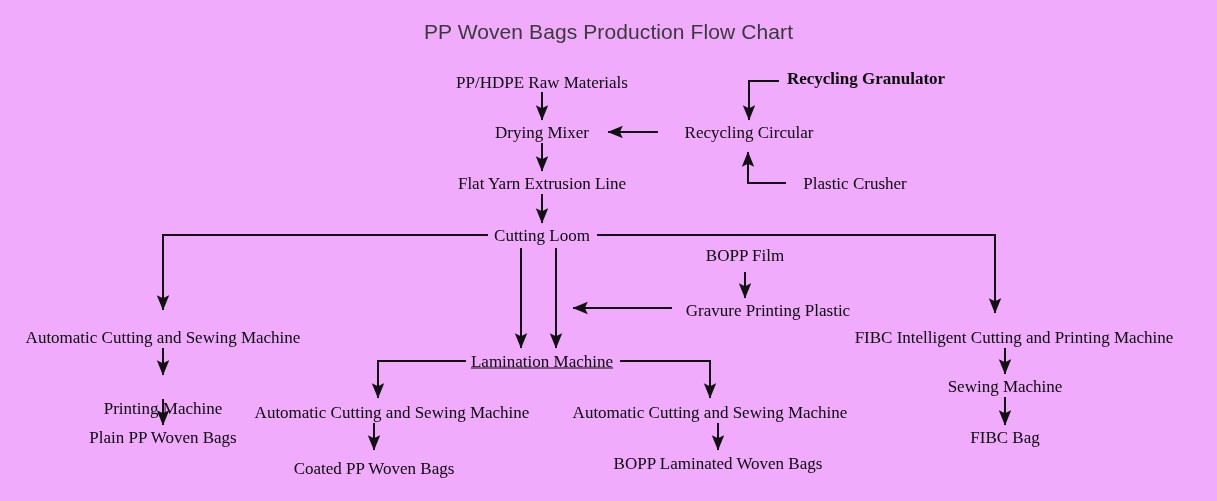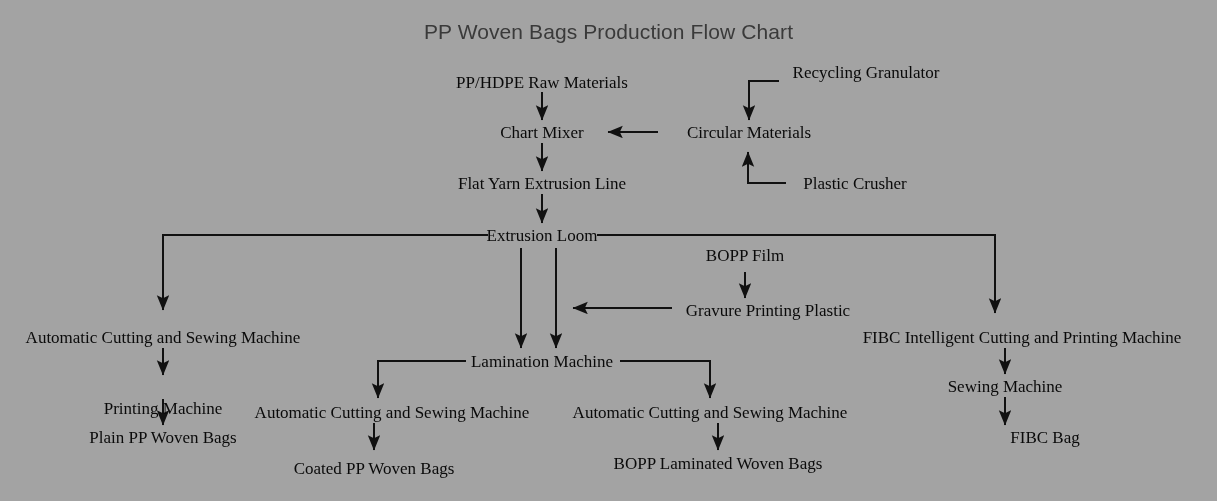--- a/index.html
+++ b/index.html
@@ -44,21 +44,21 @@
     font-size: 17px;
     font-weight: 400;
     color: #0a0a0a;
     line-height: 1;
     text-align: right;
   }
 </style>
 </head>
 <body>
 
-<div id="chart-root" style="width: 1217px; height: 501px; background: #a3a3a3;">
+<div id="chart-root" style="width: 1217px; height: 501px; background: #f0abfc;">
 
   <div id="flow-title" style="color: rgb(58, 58, 58);">PP Woven Bags Production Flow Chart</div>
 
   <svg id="edge-layer" viewBox="0 0 1217 501" width="1217" height="501" xmlns="http://www.w3.org/2000/svg">
     <defs>
       <marker id="arrowhead" markerWidth="9" markerHeight="9" refX="7.4" refY="3.1" orient="auto" markerUnits="strokeWidth">
         <path d="M0,0 L7.6,3.1 L0,6.2 L1.5,3.1 Z" fill="#111111"></path>
       </marker>
     </defs>
     <g id="edge-group">
@@ -80,34 +80,34 @@
         <polyline points="620,361 710,361 710,398" fill="none" stroke="#111111" stroke-width="2" stroke-linecap="butt" stroke-linejoin="miter" marker-end="url(#arrowhead)"></polyline>
         <polyline points="163,399 163,425" fill="none" stroke="#111111" stroke-width="2" stroke-linecap="butt" stroke-linejoin="miter" marker-end="url(#arrowhead)"></polyline>
         <polyline points="1005,397 1005,425" fill="none" stroke="#111111" stroke-width="2" stroke-linecap="butt" stroke-linejoin="miter" marker-end="url(#arrowhead)"></polyline>
         <polyline points="374,423 374,450" fill="none" stroke="#111111" stroke-width="2" stroke-linecap="butt" stroke-linejoin="miter" marker-end="url(#arrowhead)"></polyline>
         <polyline points="718,423 718,450" fill="none" stroke="#111111" stroke-width="2" stroke-linecap="butt" stroke-linejoin="miter" marker-end="url(#arrowhead)"></polyline>
       </g>
   </svg>
 
   <div id="node-layer">
       <div class="flow-node" style="left: 542px; top: 82px; color: rgb(10, 10, 10);">PP/HDPE Raw Materials</div>
-      <div class="flow-node" style="left: 866px; top: 72px; color: rgb(10, 10, 10);">Recycling Granulator</div>
-      <div class="flow-node" style="left: 542px; top: 132px; color: rgb(10, 10, 10);">Chart Mixer</div>
-      <div class="flow-node" style="left: 749px; top: 132px; color: rgb(10, 10, 10);">Circular Materials</div>
+      <div class="flow-node" style="left: 866px; top: 78px; color: rgb(10, 10, 10); font-weight: bold;">Recycling Granulator</div>
+      <div class="flow-node" style="left: 542px; top: 132px; color: rgb(10, 10, 10);">Drying Mixer</div>
+      <div class="flow-node" style="left: 749px; top: 132px; color: rgb(10, 10, 10);">Recycling Circular</div>
       <div class="flow-node" style="left: 542px; top: 183px; color: rgb(10, 10, 10);">Flat Yarn Extrusion Line</div>
       <div class="flow-node" style="left: 855px; top: 183px; color: rgb(10, 10, 10);">Plastic Crusher</div>
-      <div class="flow-node" style="left: 542px; top: 235px; color: rgb(10, 10, 10);">Extrusion Loom</div>
+      <div class="flow-node" style="left: 542px; top: 235px; color: rgb(10, 10, 10);">Cutting Loom</div>
       <div class="flow-node" style="left: 745px; top: 255px; color: rgb(10, 10, 10);">BOPP Film</div>
       <div class="flow-node" style="left: 768px; top: 310px; color: rgb(10, 10, 10);">Gravure Printing Plastic</div>
       <div class="flow-node" style="left: 163px; top: 337px; color: rgb(10, 10, 10);">Automatic Cutting and Sewing Machine</div>
-      <div class="flow-node" style="left: 1014px; top: 337px; color: rgb(10, 10, 10); margin-left: 8px;">FIBC Intelligent Cutting and Printing Machine</div>
-      <div class="flow-node" style="left: 542px; top: 361px; color: rgb(10, 10, 10);">Lamination Machine</div>
+      <div class="flow-node" style="left: 1014px; top: 337px; color: rgb(10, 10, 10);">FIBC Intelligent Cutting and Printing Machine</div>
+      <div class="flow-node" style="left: 542px; top: 361px; color: rgb(10, 10, 10); text-decoration: underline;">Lamination Machine</div>
       <div class="flow-node" style="left: 163px; top: 388px; color: rgb(10, 10, 10); margin-top: 20px;">Printing Machine</div>
       <div class="flow-node" style="left: 1005px; top: 386px; color: rgb(10, 10, 10);">Sewing Machine</div>
       <div class="flow-node" style="left: 392px; top: 412px; color: rgb(10, 10, 10);">Automatic Cutting and Sewing Machine</div>
       <div class="flow-node" style="left: 710px; top: 412px; color: rgb(10, 10, 10);">Automatic Cutting and Sewing Machine</div>
       <div class="flow-node" style="left: 163px; top: 437px; color: rgb(10, 10, 10);">Plain PP Woven Bags</div>
-      <div class="flow-node" style="left: 1005px; top: 437px; color: rgb(10, 10, 10); margin-left: 40px;">FIBC Bag</div>
+      <div class="flow-node" style="left: 1005px; top: 437px; color: rgb(10, 10, 10);">FIBC Bag</div>
       <div class="flow-node" style="left: 374px; top: 468px; color: rgb(10, 10, 10);">Coated PP Woven Bags</div>
       <div class="flow-node" style="left: 718px; top: 463px; color: rgb(10, 10, 10);">BOPP Laminated Woven Bags</div>
     </div>
 
 </div>
 
 </body></html>

